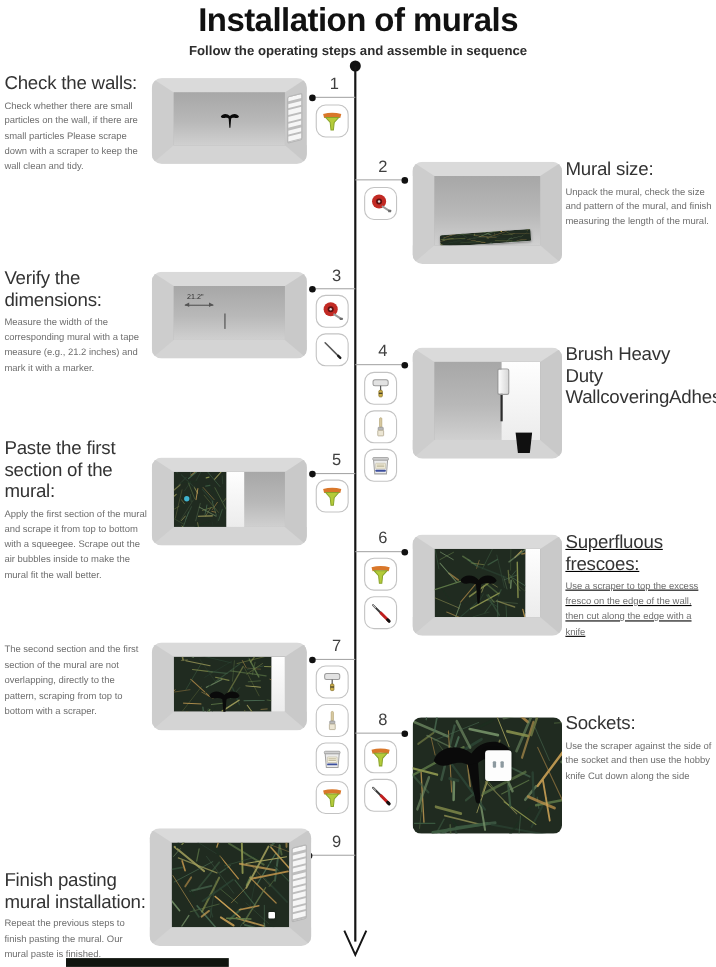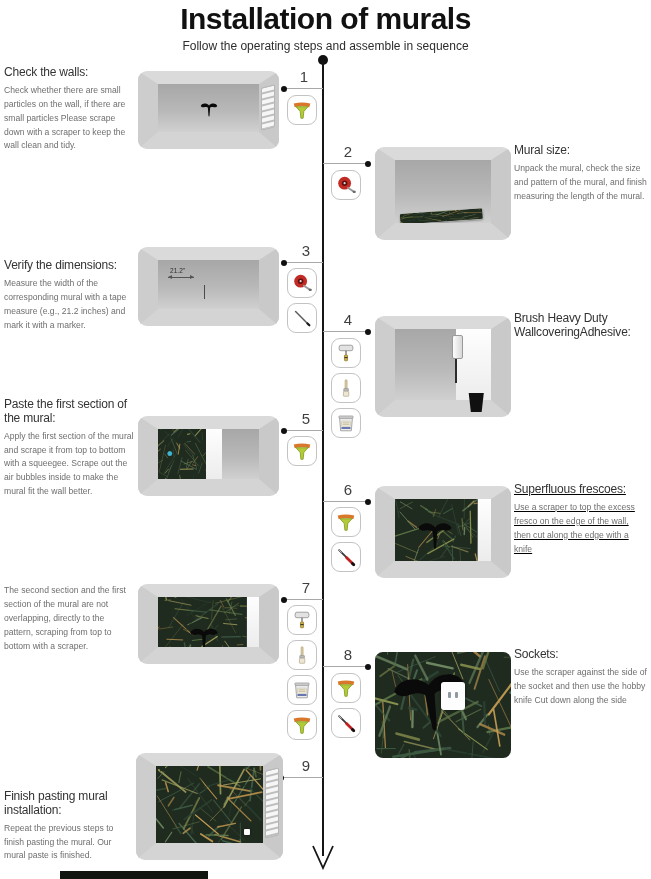--- a/index.html
+++ b/index.html
@@ -1,35 +1,35 @@
 <!DOCTYPE html>
 <html><head>
 <meta charset="utf-8">
 <style>
   html,body{margin:0;padding:0;background:#fff;}
   .canvas{position:relative;width:651px;height:879px;background:#ffffff;overflow:hidden;
           font-family:"Liberation Sans",sans-serif;margin:0 auto;}
   
   .hdr{position:absolute;top:0;left:0;right:0;text-align:center;}
   .hdr h1{margin:2px 0 0 0;font-size:30px;font-weight:700;letter-spacing:-.5px;color:#111;}
-  .hdr p{margin:3px 0 0 0;font-size:12px;color:#2d2d2d;}
+  .hdr p{margin:3px 0 0 0;font-size:12px;color:#2d2d2d;font-weight:bold;}
   
   .tl-line{position:absolute;left:322px;top:60px;width:2px;height:796px;background:#151515;}
   .tl-dot{position:absolute;left:318px;top:55px;width:10px;height:10px;border-radius:50%;background:#111;}
   .tl-arrow{position:absolute;left:310px;top:840px;width:26px;height:30px;}
   
   .step-num{position:absolute;width:26px;text-align:center;font-size:15px;color:#3f3f3f;font-weight:400;}
   .step-line{position:absolute;height:1px;background:#a8a8a8;}
   .step-line .dot{position:absolute;top:-2.5px;width:6px;height:6px;border-radius:50%;background:#111;}
   .step-line .dot.left{left:-2px;} .step-line .dot.right{right:-2px;}
   .step-icons{position:absolute;display:flex;flex-direction:column;gap:5px;}
   .tool{width:30px;height:30px;border:1.2px solid #c3c3c3;border-radius:9px;background:#fff;
         display:flex;align-items:center;justify-content:center;box-sizing:border-box;}
   .step-text{position:absolute;}
-  .step-heading{margin:0;font-size:12px;font-weight:400;color:#333;line-height:1.15;letter-spacing:-.2px;}
+  .step-heading{margin:0;font-size:17px;font-weight:400;color:#333;line-height:1.15;letter-spacing:-.2px;}
   .step-body{margin:4px 0 0 0;font-size:8.6px;color:#6e6e6e;line-height:1.62;}
   .step-scene{position:absolute;}
   
   .room-frame{position:absolute;inset:0;border-style:solid;border-width:13px 20px 17px 20px;
     border-color:#dadada #c9c9c9 #d4d4d4 #cdcdcd;border-radius:9px;box-sizing:border-box;
     background:#bbb;}
   .room-wall{position:absolute;inset:0;background:linear-gradient(180deg,#a7a7a7,#b8b8b8 55%,#d0d0d0);overflow:hidden;}
   .ladder{position:absolute;right:-16px;top:4%;width:12px;height:86%;border-radius:2px;
     background:repeating-linear-gradient(180deg,#f6f6f6 0 4px,#bdbdbd 4px 6px);
     border:1px solid #b5b5b5;transform:skewY(-14deg);}
@@ -195,21 +195,21 @@
               <rect x="19.5" y="18.3" width="3" height="2.4" fill="#6d6d6d" rx="0.5"></rect>
             </svg>
           </span>
           <span class="tool">
             <svg width="22" height="22" viewBox="0 0 24 24">
               <line x1="5" y1="5" x2="18" y2="18" stroke="#5a5a5a" stroke-width="1.6" stroke-linecap="round"></line>
               <line x1="18" y1="18" x2="20" y2="20" stroke="#1a1a1a" stroke-width="2.4" stroke-linecap="round"></line>
             </svg>
           </span>
         </div>
-    <div class="step-text" style="left: 4px; top: 243px; width: 130px; margin-top: 16px;">
+    <div class="step-text" style="left: 4px; top: 243px; width: 130px;">
       <h3 class="step-heading">Verify the dimensions:</h3>
       <p class="step-body">Measure the width of the corresponding mural with a tape measure (e.g., 21.2 inches) and mark it with a marker.</p>
     </div>
     <div class="step-scene" style="left: 138px; top: 247px; width: 141px; height: 79px;">
           <div class="room-frame">
             <div class="room-wall">
               <div class="dim-label" style="left: 12%; top: 16%;">21.2"</div>
               <div class="dim-arrow" style="left: 10%; top: 34%; width: 26px;"></div>
               <div class="marker-tick" style="left: 46%; top: 52%; height: 14px;"></div>
             </div>

